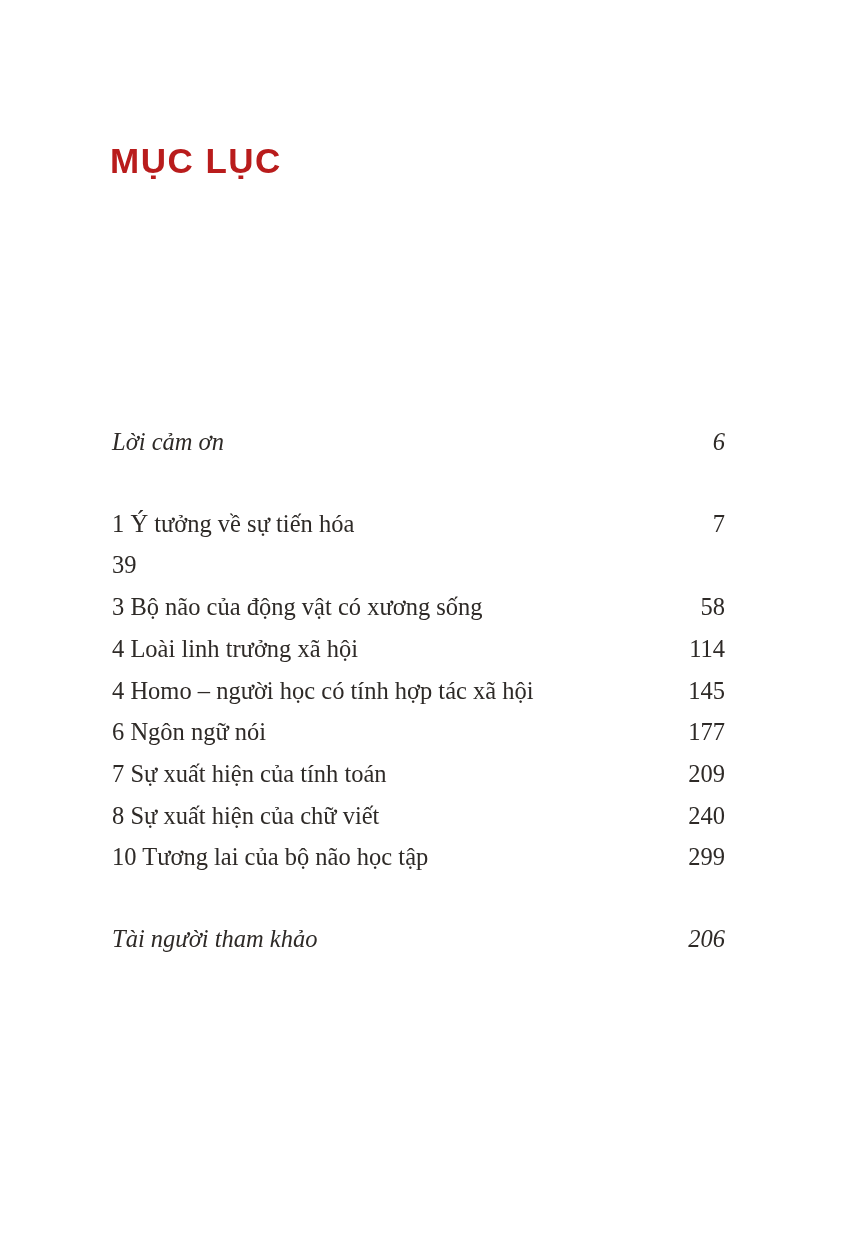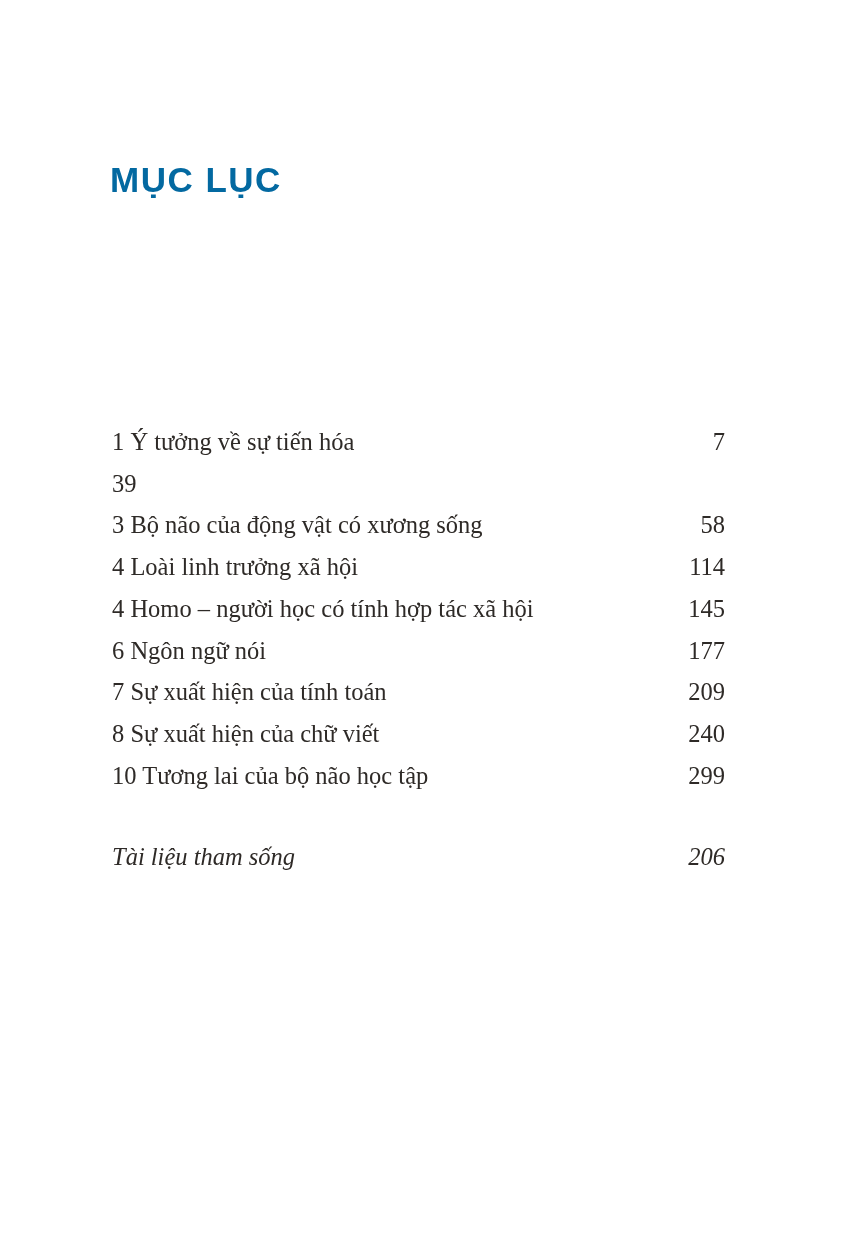--- a/index.html
+++ b/index.html
@@ -9,26 +9,26 @@
     width: 845px;
     height: 1235px;
     margin: 0 auto;
     background: #ffffff;
     overflow: hidden;
     font-family: "Liberation Serif", serif;
   }
   .title {
     position: absolute;
     left: 110px;
-    top: 160px;
+    top: 141px;
     font-family: "Liberation Sans", sans-serif;
     font-size: 35px;
     font-weight: 600;
     letter-spacing: 1.5px;
-    color: #0369a1;
+    color: #b91c1c;
   }
   .toc {
     position: absolute;
     left: 112px;
     right: 120px;
     top: 421px;
   }
   .toc-section { margin-bottom: 40px; }
   .toc-section:last-child { margin-bottom: 0; }
   .toc-row {
@@ -43,20 +43,26 @@
   .toc-row.italic { font-style: italic; }
   .toc-label { text-align: left; }
   .toc-page { text-align: right; }
 </style>
 </head>
 <body>
 
 <div class="page">
   <h1 class="title">MỤC LỤC</h1>
   <div class="toc">
+      <div class="toc-section">
+        <div class="toc-row italic">
+          <span class="toc-label">Lời cảm ơn</span>
+          <span class="toc-page">6</span>
+        </div>
+      </div>
       <div class="toc-section">
         <div class="toc-row">
           <span class="toc-label">1 Ý tưởng về sự tiến hóa</span>
           <span class="toc-page">7</span>
         </div>
         <div class="toc-row">
           <span class="toc-page">39</span>
         </div>
         <div class="toc-row">
           <span class="toc-label">3 Bộ não của động vật có xương sống</span>
@@ -82,18 +88,18 @@
           <span class="toc-label">8 Sự xuất hiện của chữ viết</span>
           <span class="toc-page">240</span>
         </div>
         <div class="toc-row">
           <span class="toc-label">10 Tương lai của bộ não học tập</span>
           <span class="toc-page">299</span>
         </div>
       </div>
       <div class="toc-section">
         <div class="toc-row italic">
-          <span class="toc-label">Tài liệu tham sống</span>
+          <span class="toc-label">Tài người tham khảo</span>
           <span class="toc-page">206</span>
         </div>
       </div>
     </div>
 </div>
 
 </body></html>

